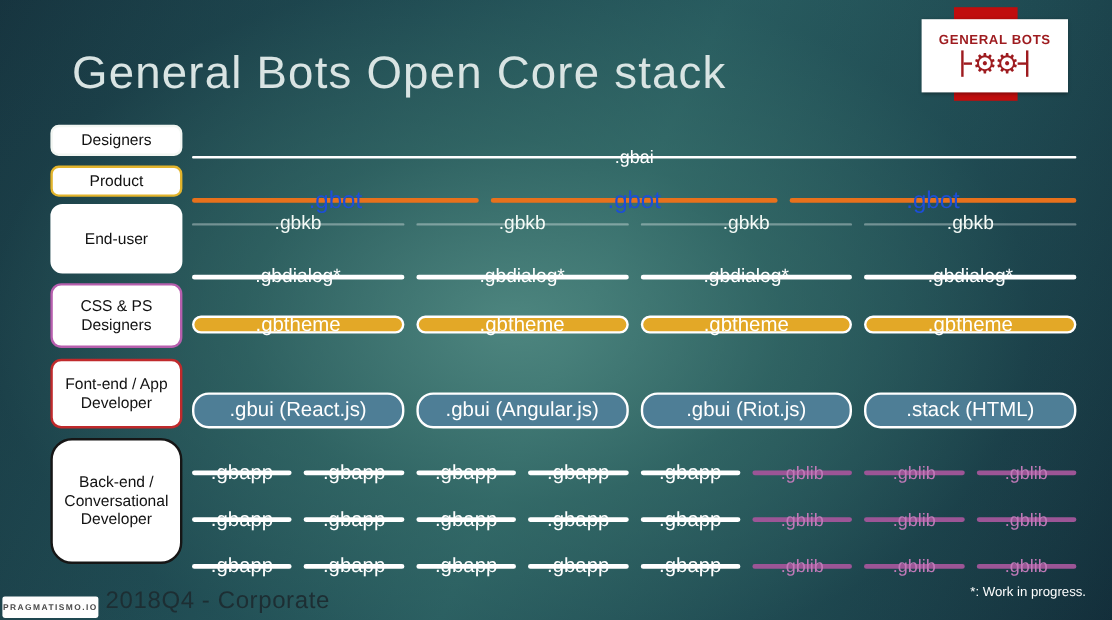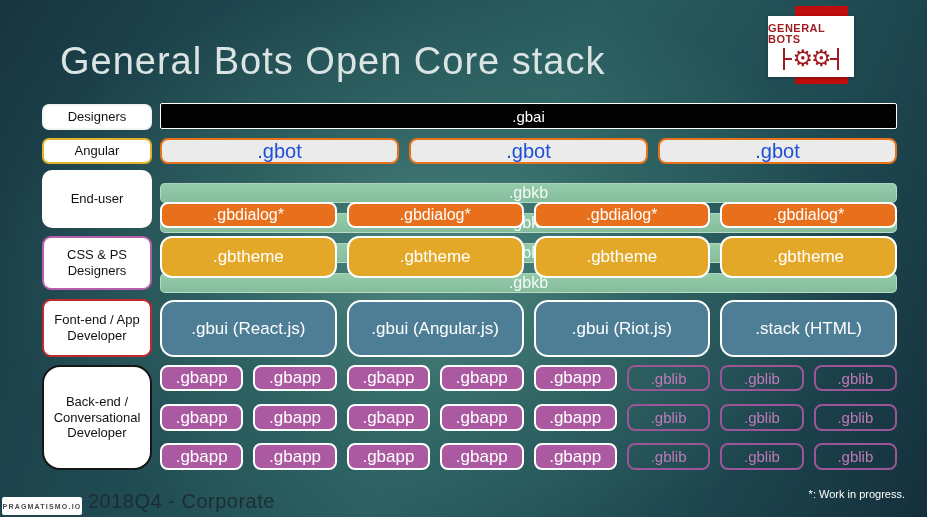--- a/index.html
+++ b/index.html
@@ -10,39 +10,39 @@
       radial-gradient(ellipse 640px 430px at 46% 52%, rgba(90,148,138,0.75) 0%, rgba(58,114,108,0.55) 35%, rgba(34,78,84,0.2) 68%, rgba(0,0,0,0) 100%),
       linear-gradient(115deg,#16333e 0%,#1f4a52 30%,#2a5f62 52%,#1f4a52 74%,#132e3a 100%);
   }
   .title{
     position:absolute;left:60px;top:40px;
     font-size:38px;letter-spacing:1px;color:#d9e4e3;font-weight:400;white-space:nowrap;
   }
   
   .logo-stripe{position:absolute;left:795px;top:6px;width:53px;height:78px;background:#c00d0d;}
   .logo-card{
-    position:absolute;left:768px;top:16px;width:86px;height:61px;background:#ffffff;
+    position:absolute;left:768px;top:16px;width:122px;height:61px;background:#ffffff;
     display:flex;flex-direction:column;align-items:center;justify-content:center;gap:0;
     box-shadow:0 1px 3px rgba(0,0,0,0.35);
   }
   .logo-brand{font-size:11px;font-weight:bold;color:#9e1b1f;letter-spacing:0.5px;line-height:1;}
   .logo-gears{display:flex;align-items:center;line-height:1;margin-top:2px;}
   .logo-gears .vbar{width:2px;height:22px;background:#9e1b1f;}
   .logo-gears .hbar{width:7px;height:2px;background:#9e1b1f;}
   .logo-gears .gears-glyphs{font-size:23px;color:#9e1b1f;letter-spacing:-2px;line-height:1;}
   
   .lblbox{
     position:absolute;left:42px;width:110px;background:#ffffff;border-radius:7px;
     display:flex;align-items:center;justify-content:center;text-align:center;
     color:#111;font-size:13px;line-height:1.2;box-sizing:border-box;
   }
   .rowc{position:absolute;left:160px;width:737px;display:flex;gap:10px;}
   .cell{
     flex:1;display:flex;align-items:center;justify-content:center;
-    box-sizing:border-box;white-space:nowrap;
+    box-sizing:border-box;white-space:nowrap;margin-top:27px;
   }
   .gbai{background:#020202;border:1px solid #ffffff;color:#fff;font-size:15px;border-radius:2px;}
   .gbot{background:#ebebeb;border:2px solid #e8711c;border-radius:8px;color:#1d4ed8;font-size:20px;}
   .gbkb{background:linear-gradient(#93cbab,#84bc9c);border:1px solid rgba(255,255,255,0.35);border-radius:5px;color:#f4faf6;font-size:16px;}
   .gbdialog{background:#e8701d;border:2px solid #ffffff;border-radius:8px;color:#fff;font-size:16px;}
   .gbtheme{background:#e3a827;border:2px solid #ffffff;border-radius:12px;color:#fff;font-size:17px;}
   .gbui{background:#4e7e96;border:2px solid #ffffff;border-radius:14px;color:#fff;font-size:17px;}
   .gbapp{background:#ab5aa1;border:2px solid #ffffff;border-radius:8px;color:#fff;font-size:17px;}
   .gblib{background:transparent;border:2px solid #9c5596;border-radius:8px;color:#c07ab8;font-size:15px;}
   
@@ -78,37 +78,37 @@
     <div class="logo-gears">
       <span class="vbar"></span>
       <span class="hbar"></span>
       <span class="gears-glyphs">⚙⚙</span>
       <span class="hbar"></span>
       <span class="vbar"></span>
     </div>
   </div>
 
   <div class="lblbox lb-architect" style="top:104px;height:26px;">Designers</div>
-  <div class="lblbox lb-product" style="top:138px;height:26px;">Angular</div>
+  <div class="lblbox lb-product" style="top:138px;height:26px;">Product</div>
   <div class="lblbox lb-enduser" style="top:170px;height:58px;">End-user</div>
   <div class="lblbox lb-css" style="top:236px;height:54px;padding:0 10px;">CSS &amp; PS Designers</div>
   <div class="lblbox lb-front" style="top:299px;height:58px;padding:0 8px;">Font-end / App Developer</div>
   <div class="lblbox lb-back" style="top:365px;height:105px;padding:0 6px;">Back-end / Conversational Developer</div>
 
   <div class="rowc" style="top:103px;height:26px;">
     <div class="cell gbai">.gbai</div>
   </div>
 
   <div class="rowc" style="top:138px;height:26px;">
     <div class="cell gbot">.gbot</div>
     <div class="cell gbot">.gbot</div>
     <div class="cell gbot">.gbot</div>
   </div>
 
-  <div class="rowc" style="top:183px;height:24px;flex-direction:column;">
+  <div class="rowc" style="top:159px;height:24px;">
     <div class="cell gbkb">.gbkb</div>
     <div class="cell gbkb">.gbkb</div>
     <div class="cell gbkb">.gbkb</div>
     <div class="cell gbkb">.gbkb</div>
   </div>
 
   <div class="rowc" style="top:202px;height:26px;">
     <div class="cell gbdialog">.gbdialog*</div>
     <div class="cell gbdialog">.gbdialog*</div>
     <div class="cell gbdialog">.gbdialog*</div>

